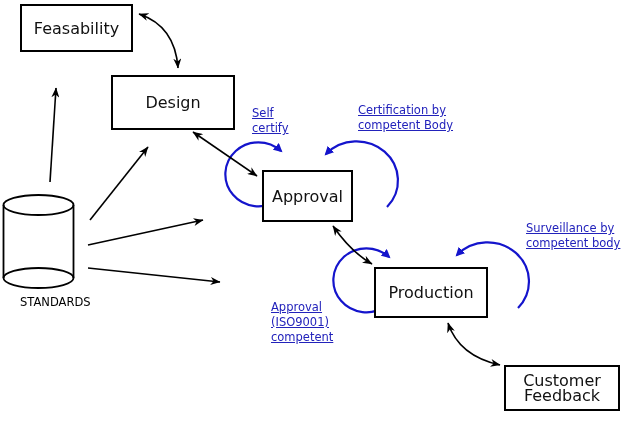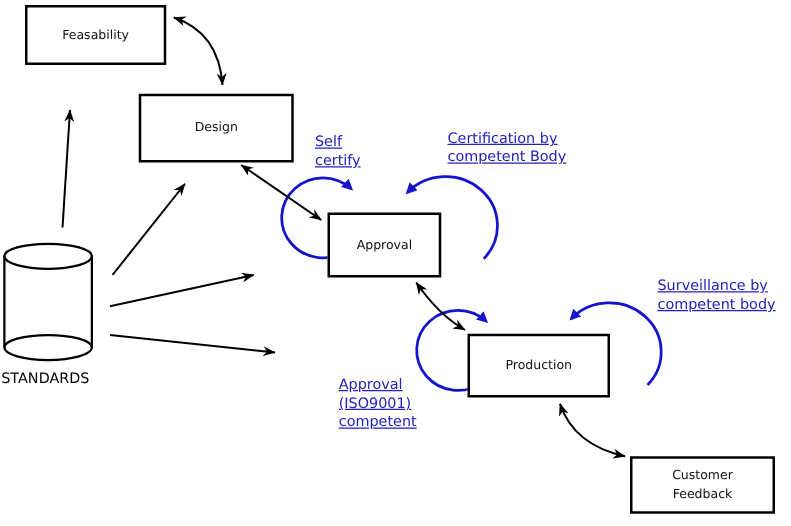--- a/index.html
+++ b/index.html
@@ -13,30 +13,30 @@
   #wires{position:absolute;left:0;top:0;z-index:1;}
   .node{
     position:absolute;
     background:#ffffff;
     border:2px solid #000000;
     display:flex;align-items:center;justify-content:center;
     z-index:2;
     box-sizing:border-box;
     text-align:center;
   }
-  .node span{display:block;font-size:10px;color:#111;line-height:15px;}
+  .node span{display:block;font-size:16px;color:#111;line-height:15px;}
   .blue-note{
     position:absolute;z-index:3;
     color:#2222bb;font-size:11.5px;line-height:15px;
     white-space:nowrap;
   }
   .blue-note span{display:block;text-decoration:underline;}
   .black-label{
     position:absolute;z-index:3;
-    color:#000000;font-size:11.5px;line-height:13px;white-space:nowrap;
+    color:#000000;font-size:11.5px;line-height:13px;white-space:nowrap;padding-left:19px;
   }
 </style>
 </head>
 <body>
 
 <div id="canvas">
 
   <svg id="wires" width="633" height="421" viewBox="0 0 633 421">
     <defs>
       <marker id="arrB" markerWidth="11" markerHeight="8" refX="9.5" refY="4" orient="auto-start-reverse" markerUnits="userSpaceOnUse">

